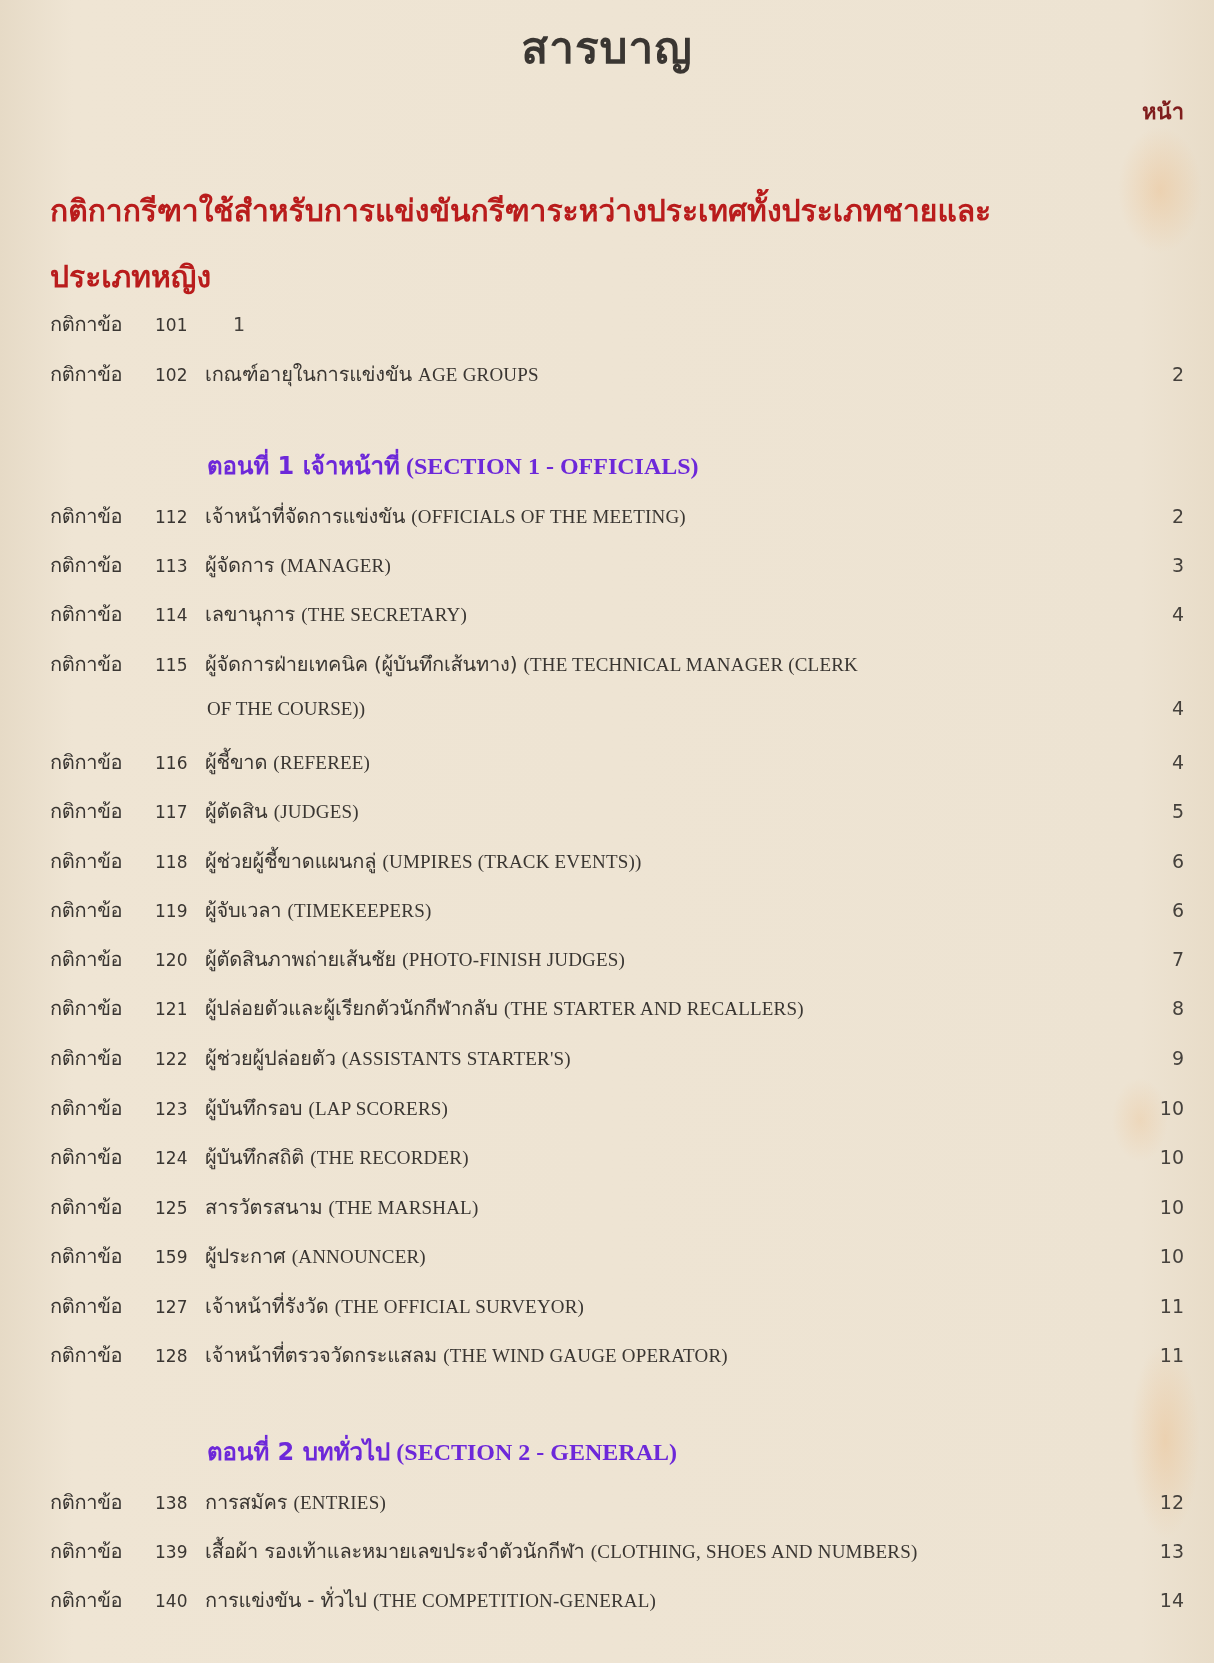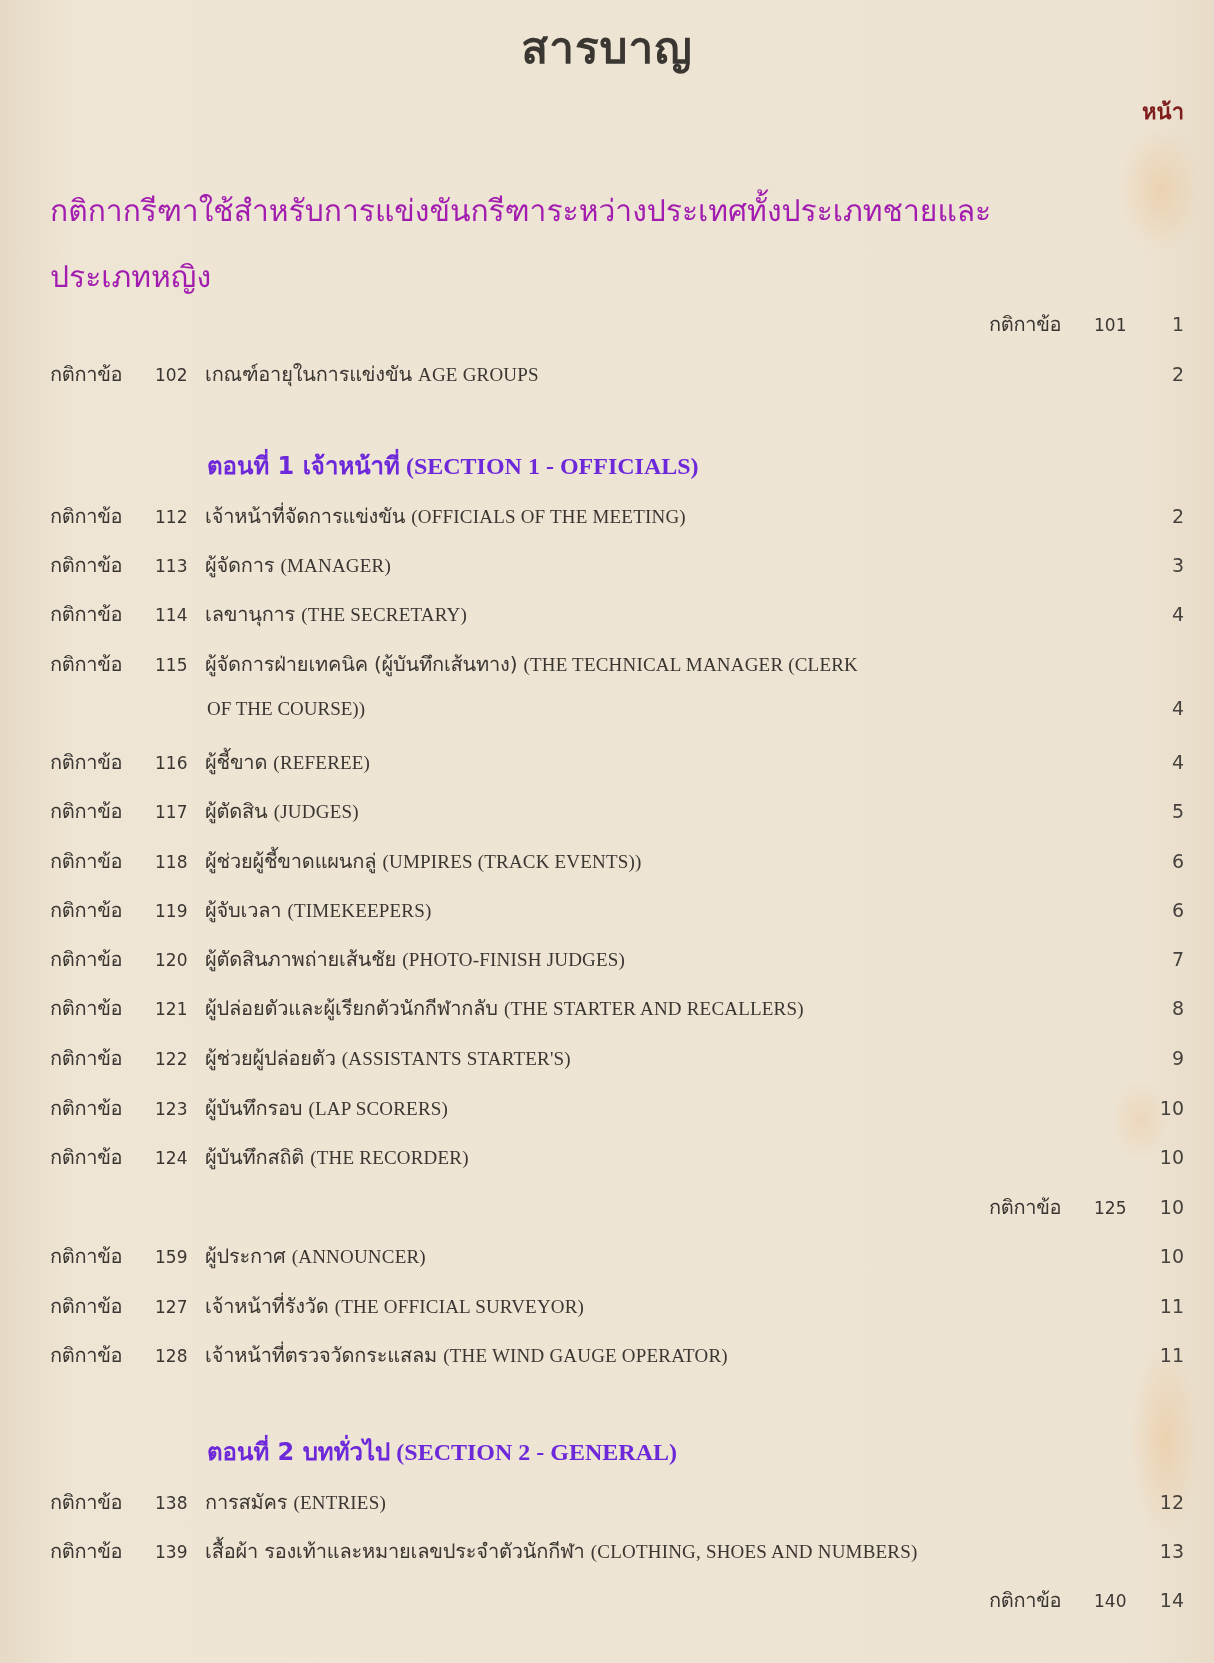--- a/index.html
+++ b/index.html
@@ -44,35 +44,34 @@
       font-weight: bold;
       font-family: "DejaVu Sans", sans-serif;
       color: #7f1d1d;
     }
     .main-heading {
       position: absolute;
       left: 50px;
       top: 178px;
       width: 1080px;
       font-size: 30px;
-      font-weight: normal;
+      font-weight: bold;
       font-family: "DejaVu Sans", sans-serif;
       line-height: 66px;
-      color: #a21caf;
+      color: #b91c1c;
     }
     .entry {
       position: absolute;
       left: 50px;
       right: 30px;
       height: 30px;
       display: flex;
       align-items: baseline;
       font-size: 20px;
       color: #3a3632;
-      justify-content: flex-end;
     }
     .entry .rule-label {
       font-family: "DejaVu Sans", sans-serif;
       font-size: 20px;
       width: 105px;
       flex: none;
       letter-spacing: -0.3px;
     }
     .entry .rule-num {
       font-family: "DejaVu Sans", sans-serif;
@@ -240,20 +239,21 @@
   </div>
   <div class="entry" style="top:1141px">
     <span class="rule-label">กติกาข้อ</span>
     <span class="rule-num">124</span>
     <span class="rule-text"><span>ผู้บันทึกสถิติ</span> <span class="en">(THE RECORDER)</span></span>
     <span class="pg">10</span>
   </div>
   <div class="entry" style="top:1191px">
     <span class="rule-label">กติกาข้อ</span>
     <span class="rule-num">125</span>
+    <span class="rule-text"><span>สารวัตรสนาม</span> <span class="en">(THE MARSHAL)</span></span>
     <span class="pg">10</span>
   </div>
   <div class="entry" style="top:1240px">
     <span class="rule-label">กติกาข้อ</span>
     <span class="rule-num">159</span>
     <span class="rule-text"><span>ผู้ประกาศ</span> <span class="en">(ANNOUNCER)</span></span>
     <span class="pg">10</span>
   </div>
   <div class="entry" style="top:1290px">
     <span class="rule-label">กติกาข้อ</span>
@@ -280,16 +280,17 @@
   </div>
   <div class="entry" style="top:1535px">
     <span class="rule-label">กติกาข้อ</span>
     <span class="rule-num">139</span>
     <span class="rule-text"><span>เสื้อผ้า รองเท้าและหมายเลขประจำตัวนักกีฬา</span> <span class="en">(CLOTHING, SHOES AND NUMBERS)</span></span>
     <span class="pg">13</span>
   </div>
   <div class="entry" style="top:1584px">
     <span class="rule-label">กติกาข้อ</span>
     <span class="rule-num">140</span>
+    <span class="rule-text"><span>การแข่งขัน - ทั่วไป</span> <span class="en">(THE COMPETITION-GENERAL)</span></span>
     <span class="pg">14</span>
   </div>
 
 </div>
 
 </body></html>

